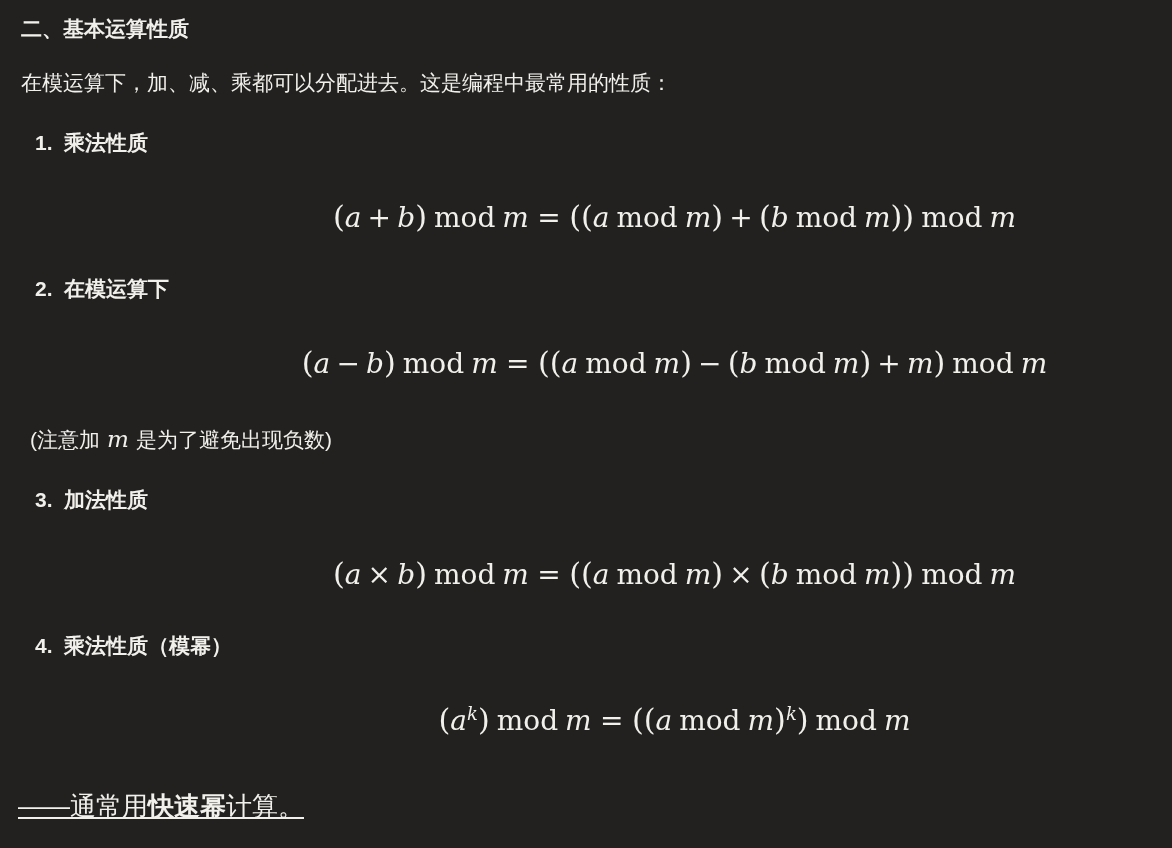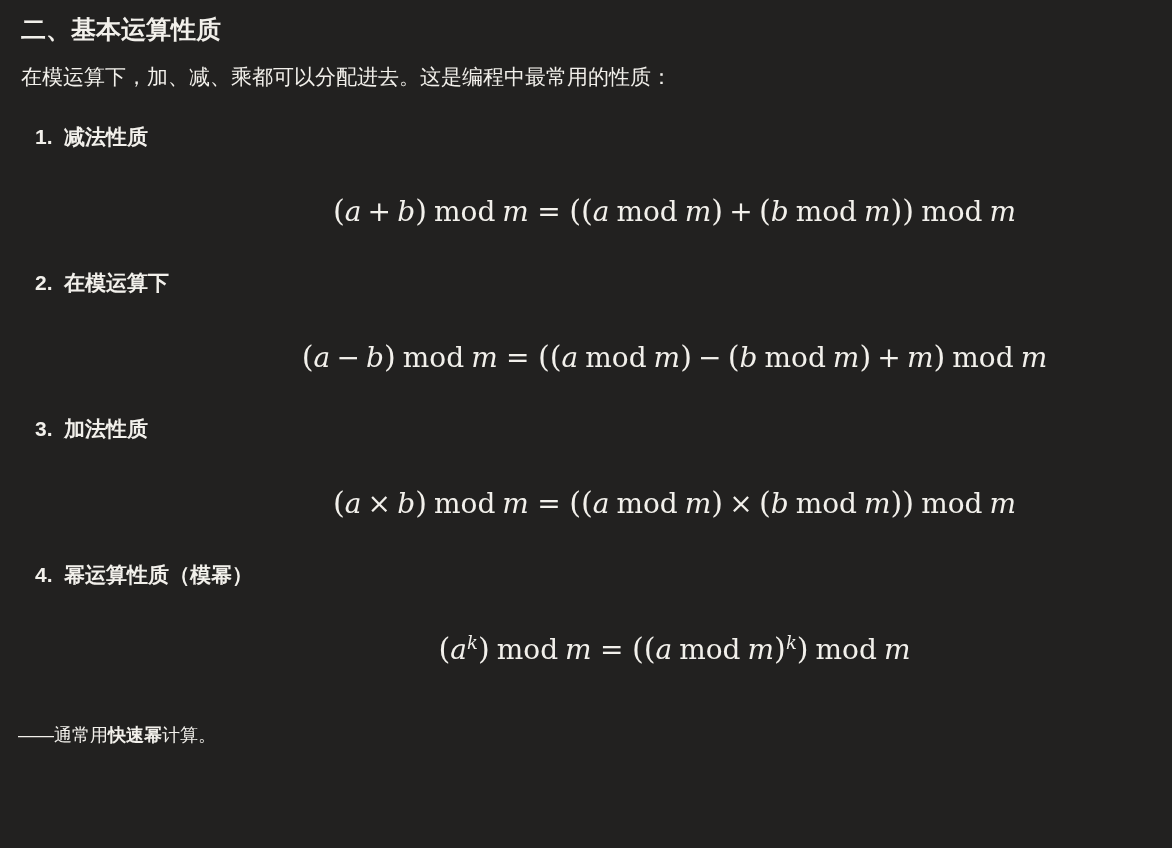--- a/index.html
+++ b/index.html
@@ -8,29 +8,29 @@
     width: 1172px;
     height: 848px;
     background: #222120;
     color: #f2f0eb;
     font-family: "Liberation Sans", "DejaVu Sans", sans-serif;
     overflow: hidden;
   }
   .content { padding: 12px 24px 0 21px; }
 
   .heading {
-    font-size: 25px;
+    font-size: 21px;
     font-weight: 700;
     line-height: 34px;
     margin: 0;
   }
   .intro {
     font-size: 21px;
     line-height: 30px;
-    margin: 16px 0 0;
+    margin: 22px 0 0;
   }
 
   .list-item {
     display: flex;
     align-items: baseline;
     font-size: 21px;
     line-height: 30px;
     font-weight: 700;
     margin: 30px 0 0;
     padding-left: 14px;
@@ -65,55 +65,57 @@
     padding-left: 9px;
   }
   .inline-math {
     font-family: "DejaVu Serif", "Liberation Serif", serif;
     font-style: italic;
     font-size: 1.1em;
     margin: 0 7px;
   }
 
   .footer-line {
-    font-size: 18px;
+    font-size: 26px;
     line-height: 30px;
     margin: 44px 0 0 -3px;
+    text-decoration: underline;
   }
   .footer-line strong { font-weight: 700; }
 </style>
 </head>
 <body>
 
 <div class="content">
 
   <h2 class="heading">二、基本运算性质</h2>
 
   <p class="intro">在模运算下，加、减、乘都可以分配进去。这是编程中最常用的性质：</p>
 
   <div class="list-item">
     <span class="li-num">1.</span>
-    <span class="li-title">减法性质</span>
+    <span class="li-title">乘法性质</span>
   </div>
   <div class="formula"><span class="mtok mp">(</span><span class="mtok mi">a</span><span class="mtok mo">+</span><span class="mtok mi">b</span><span class="mtok mp">)</span><span class="mtok mf">mod</span><span class="mtok mi">m</span><span class="mtok mrel">=</span><span class="mtok mp">((</span><span class="mtok mi">a</span><span class="mtok mf">mod</span><span class="mtok mi">m</span><span class="mtok mp">)</span><span class="mtok mo">+</span><span class="mtok mp">(</span><span class="mtok mi">b</span><span class="mtok mf">mod</span><span class="mtok mi">m</span><span class="mtok mp">))</span><span class="mtok mf">mod</span><span class="mtok mi">m</span></div>
 
   <div class="list-item">
     <span class="li-num">2.</span>
     <span class="li-title">在模运算下</span>
   </div>
   <div class="formula"><span class="mtok mp">(</span><span class="mtok mi">a</span><span class="mtok mo">−</span><span class="mtok mi">b</span><span class="mtok mp">)</span><span class="mtok mf">mod</span><span class="mtok mi">m</span><span class="mtok mrel">=</span><span class="mtok mp">((</span><span class="mtok mi">a</span><span class="mtok mf">mod</span><span class="mtok mi">m</span><span class="mtok mp">)</span><span class="mtok mo">−</span><span class="mtok mp">(</span><span class="mtok mi">b</span><span class="mtok mf">mod</span><span class="mtok mi">m</span><span class="mtok mp">)</span><span class="mtok mo">+</span><span class="mtok mi">m</span><span class="mtok mp">)</span><span class="mtok mf">mod</span><span class="mtok mi">m</span></div>
 
+  <p class="note"><span>(注意加</span><span class="inline-math">m</span><span>是为了避免出现负数)</span></p>
 
   <div class="list-item">
     <span class="li-num">3.</span>
     <span class="li-title">加法性质</span>
   </div>
   <div class="formula"><span class="mtok mp">(</span><span class="mtok mi">a</span><span class="mtok mo">×</span><span class="mtok mi">b</span><span class="mtok mp">)</span><span class="mtok mf">mod</span><span class="mtok mi">m</span><span class="mtok mrel">=</span><span class="mtok mp">((</span><span class="mtok mi">a</span><span class="mtok mf">mod</span><span class="mtok mi">m</span><span class="mtok mp">)</span><span class="mtok mo">×</span><span class="mtok mp">(</span><span class="mtok mi">b</span><span class="mtok mf">mod</span><span class="mtok mi">m</span><span class="mtok mp">))</span><span class="mtok mf">mod</span><span class="mtok mi">m</span></div>
 
   <div class="list-item">
     <span class="li-num">4.</span>
-    <span class="li-title">幂运算性质（模幂）</span>
+    <span class="li-title">乘法性质（模幂）</span>
   </div>
   <div class="formula"><span class="mtok mp">(</span><span class="mtok mi">a</span><sup class="msup">k</sup><span class="mtok mp">)</span><span class="mtok mf">mod</span><span class="mtok mi">m</span><span class="mtok mrel">=</span><span class="mtok mp">((</span><span class="mtok mi">a</span><span class="mtok mf">mod</span><span class="mtok mi">m</span><span class="mtok mp">)</span><sup class="msup">k</sup><span class="mtok mp">)</span><span class="mtok mf">mod</span><span class="mtok mi">m</span></div>
 
   <p class="footer-line"><span>——通常用</span><strong>快速幂</strong><span>计算。</span></p>
 
 </div>
 
 </body></html>

